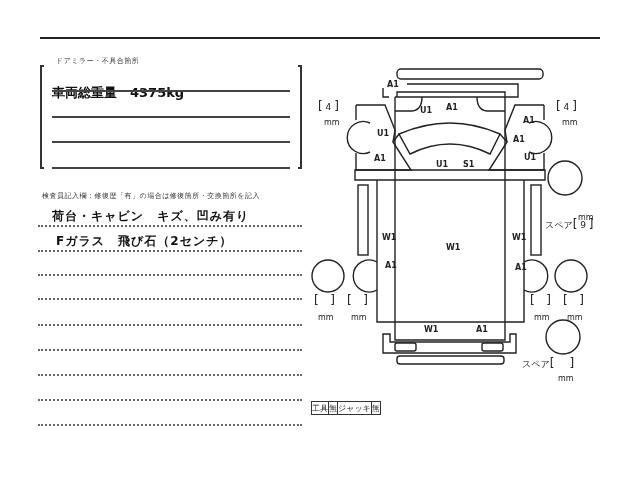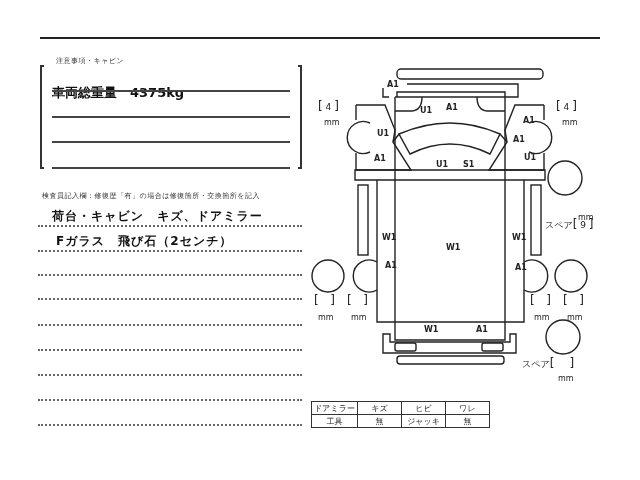--- a/index.html
+++ b/index.html
@@ -19,33 +19,33 @@
     svg text { font-family: "DejaVu Sans", sans-serif; }
     .tbl { position: absolute; left: 311px; top: 401px; border-collapse: collapse; font-size: 8px; }
     .tbl td { border: 1px solid #333; height: 12px; text-align: center; padding: 0; color: #222; }
     .tbl td.dash { border-left: 1px dashed #555; }
   </style>
 </head>
 <body>
 
 <div class="topline"></div>
 
-<div class="caption" style="left:56px; top:56px;">注意事項・キャビン</div>
+<div class="caption" style="left:56px; top:56px;">ドアミラー・不具合箇所</div>
 <div class="bracket-box">
   <div class="bl"></div>
   <div class="br"></div>
 </div>
 <div class="note-text" style="top:84px;">車両総重量　4375kg</div>
 <div class="note-line" style="top:90px;"></div>
 <div class="note-line" style="top:116px;"></div>
 <div class="note-line" style="top:141px;"></div>
 <div class="note-line" style="top:167px;"></div>
 
 <div class="caption" style="left:42px; top:191px;">検査員記入欄：修復歴「有」の場合は修復箇所・交換箇所を記入</div>
-<div class="ins-text" style="top:208px;">荷台・キャビン　キズ、ドアミラー</div>
+<div class="ins-text" style="top:208px;">荷台・キャビン　キズ、凹み有り</div>
 <div class="dot-line" style="top:225px;"></div>
 <div class="ins-text" style="top:233px; left:56px;">Fガラス　飛び石（2センチ）</div>
 <div class="dot-line" style="top:250px;"></div>
 <div class="dot-line" style="top:274px;"></div>
 <div class="dot-line" style="top:298px;"></div>
 <div class="dot-line" style="top:324px;"></div>
 <div class="dot-line" style="top:349px;"></div>
 <div class="dot-line" style="top:374px;"></div>
 <div class="dot-line" style="top:399px;"></div>
 <div class="dot-line" style="top:424px;"></div>
@@ -136,26 +136,20 @@
 <div style="position:absolute; left:563px; top:293px; font-size:12px;">[&nbsp;&nbsp;&nbsp;]</div>
 <div style="position:absolute; left:567px; top:313px; font-size:8px;">mm</div>
 
 <div style="position:absolute; left:522px; top:356px; font-size:9px; white-space:nowrap;">
   <span>スペア</span><span style="font-size:12px;">[&nbsp;&nbsp;&nbsp;&nbsp;]</span>
 </div>
 <div style="position:absolute; left:558px; top:374px; font-size:8px;">mm</div>
 
 <table class="tbl">
   <tbody>
-      <tr>
-    <td style="width:45px;">ドアミラー</td>
-    <td class="dash" style="width:43px;">キズ</td>
-    <td style="width:43px;">ヒビ</td>
-    <td class="dash" style="width:43px;">ワレ</td>
-  </tr>
   <tr>
     <td>工具</td>
     <td class="dash">無</td>
     <td>ジャッキ</td>
     <td class="dash">無</td>
   </tr>
 </tbody>
   </table>
 
 </body></html>

